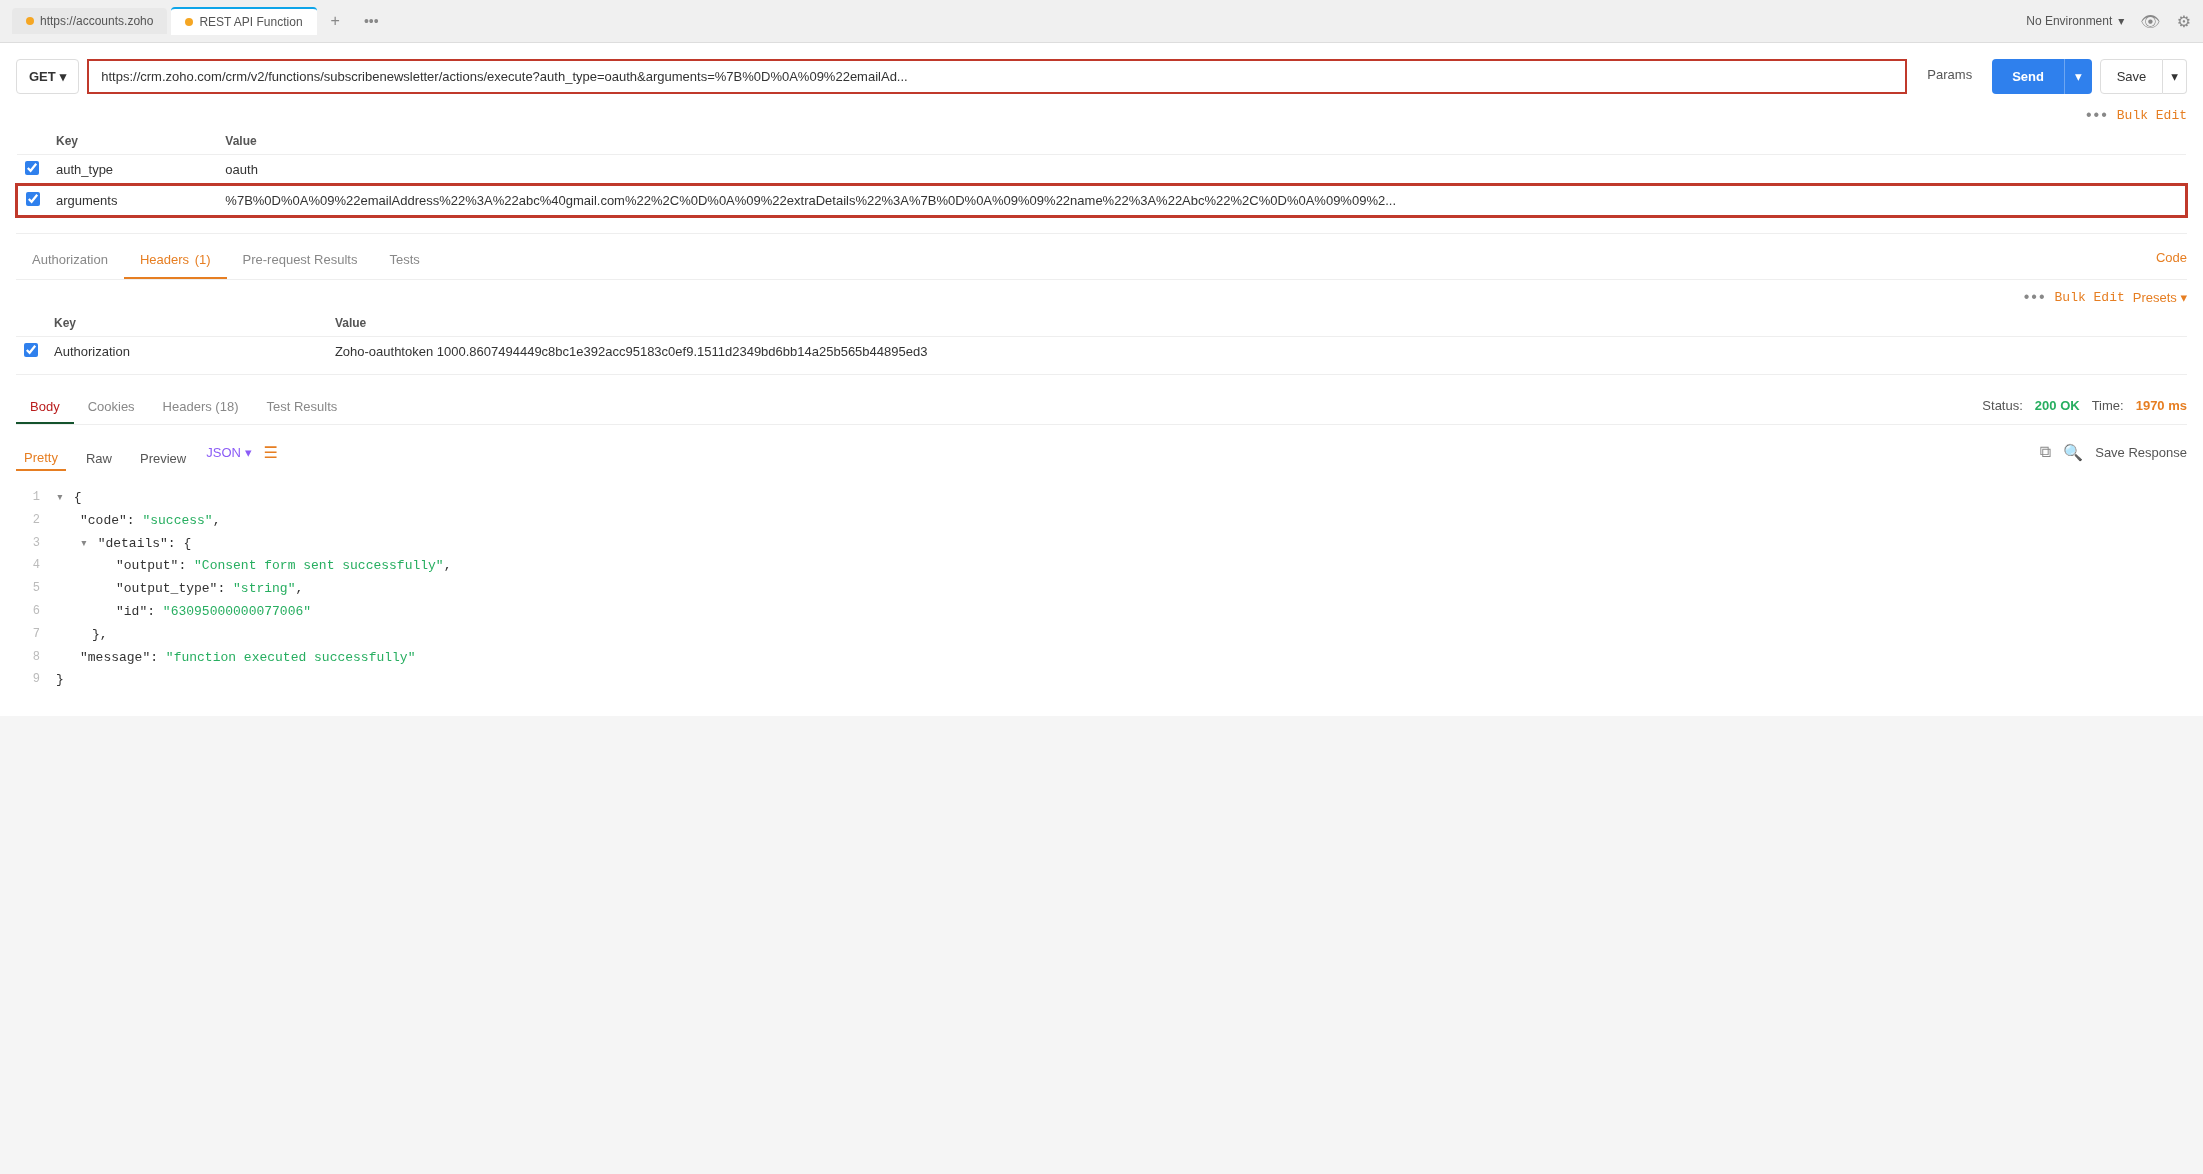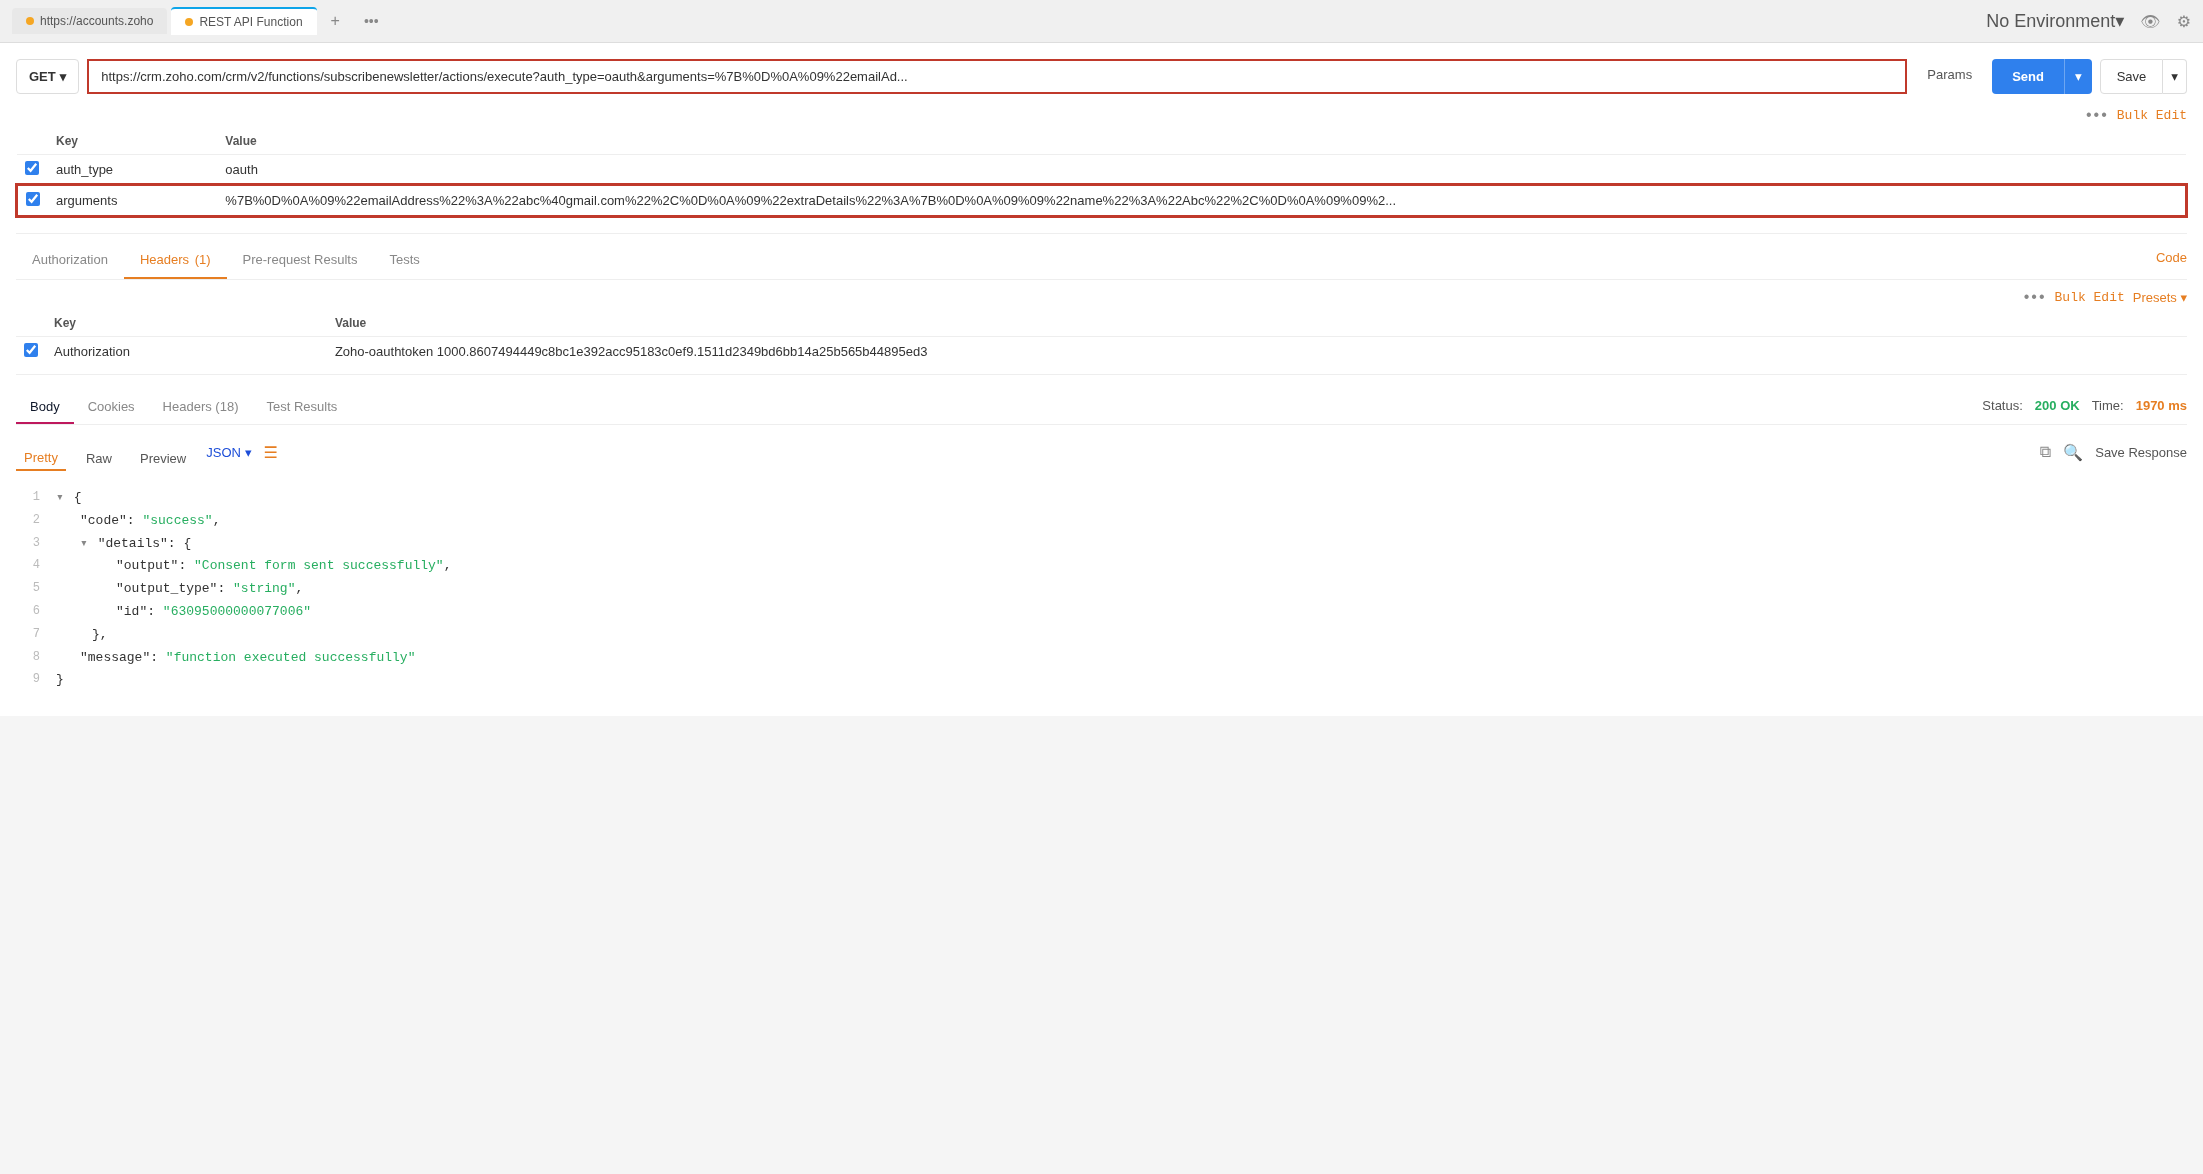--- a/index.html
+++ b/index.html
@@ -54,23 +54,24 @@
     }
     .tab-bar-right {
       margin-left: auto;
       display: flex;
       align-items: center;
       gap: 16px;
     }
     .env-selector {
       display: flex;
       align-items: center;
+      gap: 6px;
       color: #555;
       cursor: pointer;
-      font-size: 18px;
+      font-size: 12px;
     }
     .icon-btn {
       cursor: pointer;
       color: #888;
       font-size: 16px;
     }
 
     
     .main-content {
       background: #fff;
@@ -273,22 +274,22 @@
       margin-bottom: 8px;
     }
     .response-tab {
       padding: 8px 14px;
       cursor: pointer;
       font-size: 13px;
       color: #888;
       border-bottom: 2px solid transparent;
     }
     .response-tab.active {
-      color: #0f172a;
-      border-bottom: 2px solid #be185d;
+      color: #b91c1c;
+      border-bottom: 2px solid #14532d;
     }
     .response-right {
       margin-left: auto;
       display: flex;
       align-items: center;
       gap: 12px;
       padding-bottom: 4px;
     }
     .status-info {
       font-size: 13px;
@@ -318,21 +319,21 @@
     .format-btn.active {
       color: #e67e22;
       border-bottom: 2px solid #e67e22;
     }
     .format-select {
       display: flex;
       align-items: center;
       gap: 4px;
       cursor: pointer;
       font-size: 13px;
-      color: #1d4ed8;
+      color: #8b5cf6;
     }
     .format-icon {
       font-size: 16px;
       color: #e67e22;
     }
     .format-right {
       margin-left: auto;
       display: flex;
       align-items: center;
       gap: 12px;

